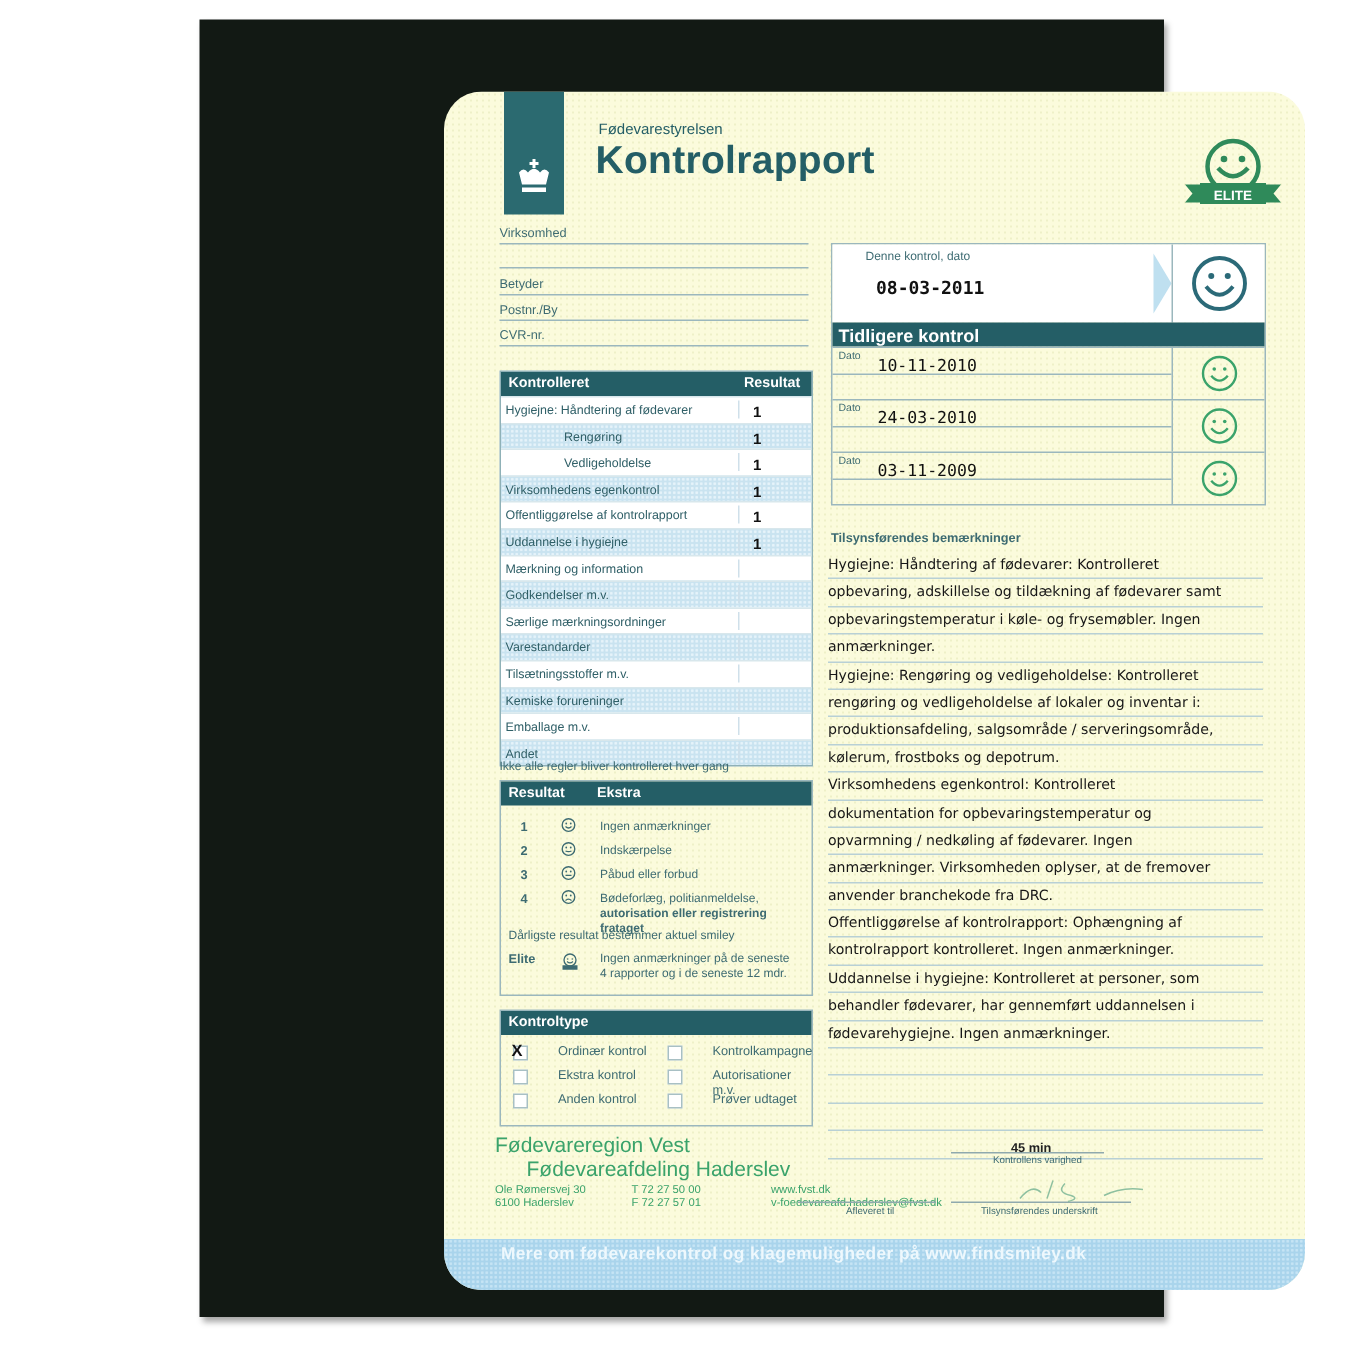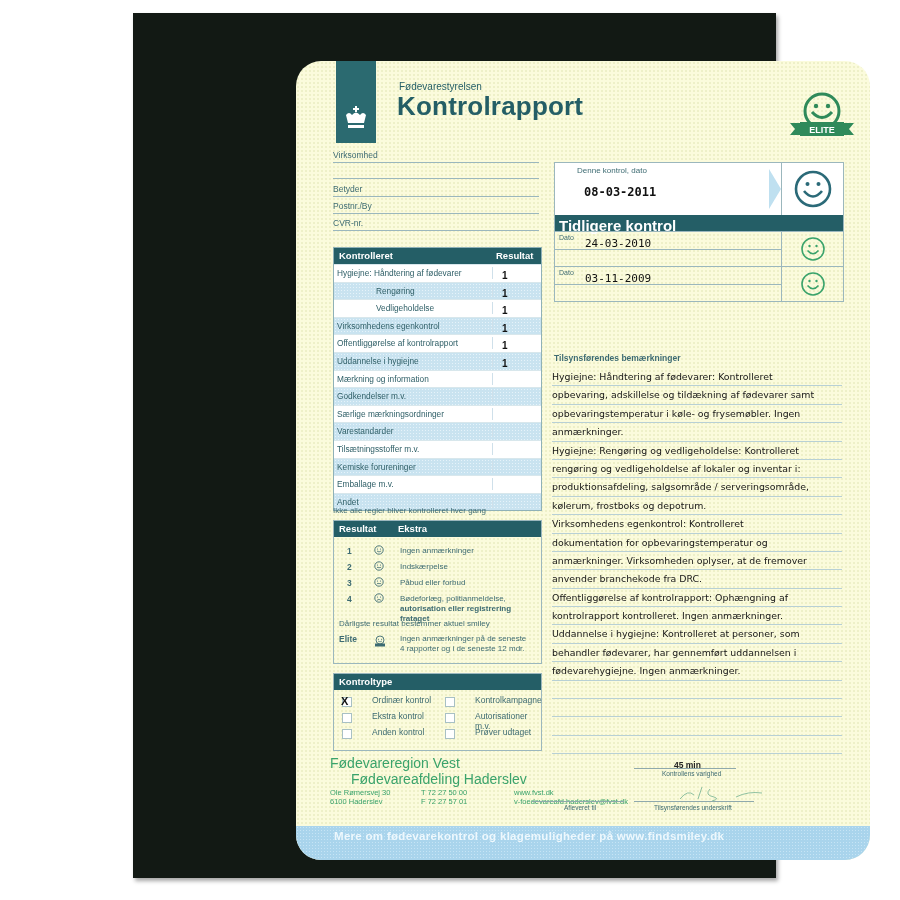--- a/index.html
+++ b/index.html
@@ -49,21 +49,21 @@
     background-image:radial-gradient(#c6e4f5 0.8px,transparent 1px);background-size:3px 3px;}
   .banner span{position:absolute;left:38px;top:4px;font-size:11.5px;font-weight:bold;color:#eef8fd;letter-spacing:0.3px;}
   
   .datebox{position:absolute;left:258px;top:101px;width:288px;border:1px solid #9bb7bd;}
   .thisdate{position:relative;height:52px;background:#fff;}
   .thisdate .lbl{position:absolute;left:4px;top:3px;font-size:8px;color:#3d6b72;padding-left:18px;}
   .thisdate .val{position:absolute;left:29px;top:22px;font-size:12px;font-weight:bold;color:#111;font-family:"DejaVu Sans Mono",monospace;}
   .thisdate .chev{position:absolute;left:214px;top:6px;width:0;height:0;border-top:20px solid transparent;border-bottom:20px solid transparent;border-left:12px solid #bfe0f0;}
   .thisdate .sep{position:absolute;left:226px;top:0;width:1px;height:52px;background:#9bb7bd;}
   .thisdate .face{position:absolute;left:237px;top:5px;width:42px;height:42px;}
-  .prevhead{height:16px;background:#245e66;color:#fff;font-weight:bold;font-size:15px;position:relative;padding-left:41px;}
+  .prevhead{height:16px;background:#245e66;color:#fff;font-weight:bold;font-size:12px;position:relative;padding-left:41px;}
   .prevhead span{position:absolute;left:4px;top:2px;}
   .prow{position:relative;height:34px;border-top:1px solid #9bb7bd;}
   .prow:first-of-type{border-top:none;}
   .prow .dl{position:absolute;left:4px;top:2px;font-size:7px;color:#3d6b72;}
   .prow .dv{position:absolute;left:30px;top:5px;font-size:11px;color:#111;font-family:"DejaVu Sans Mono",monospace;}
   .prow .mid{position:absolute;left:0;top:17px;width:226px;height:1px;background:#9bb7bd;}
   .prow .sep{position:absolute;left:226px;top:0;width:1px;height:34px;background:#9bb7bd;}
   .prow .face{position:absolute;left:245px;top:4px;width:26px;height:26px;}
   .remhead{position:absolute;left:258px;top:292px;font-size:8.5px;font-weight:bold;color:#3d6b72;}
   .remarks{position:absolute;left:256px;top:307px;width:290px;}
@@ -270,20 +270,32 @@
             <circle cx="15.5" cy="16" r="2" fill="#2b6a78"></circle>
             <circle cx="26.5" cy="16" r="2" fill="#2b6a78"></circle>
             <path d="M12 23 Q21 34 30 23" fill="none" stroke="#2b6a78" stroke-width="2.6"></path>
           </svg>
       </div>
       <div class="prevhead">
           <span>Tidligere kontrol</span>
         </div>
       <div class="prow">
         <span class="dl">Dato</span>
+          <span class="dv">10-11-2010</span>
+          <span class="mid"></span>
+          <span class="sep"></span>
+        <svg class="face" viewBox="0 0 26 26">
+            <circle cx="13" cy="13" r="11" fill="none" stroke="#3aa36b" stroke-width="1.6"></circle>
+            <circle cx="9.5" cy="10" r="1.2" fill="#3aa36b"></circle>
+            <circle cx="16.5" cy="10" r="1.2" fill="#3aa36b"></circle>
+            <path d="M7.5 14.5 Q13 21 18.5 14.5" fill="none" stroke="#3aa36b" stroke-width="1.6"></path>
+          </svg>
+      </div>
+      <div class="prow">
+        <span class="dl">Dato</span>
           <span class="dv">24-03-2010</span>
           <span class="mid"></span>
           <span class="sep"></span>
         <svg class="face" viewBox="0 0 26 26">
             <circle cx="13" cy="13" r="11" fill="none" stroke="#3aa36b" stroke-width="1.6"></circle>
             <circle cx="9.5" cy="10" r="1.2" fill="#3aa36b"></circle>
             <circle cx="16.5" cy="10" r="1.2" fill="#3aa36b"></circle>
             <path d="M7.5 14.5 Q13 21 18.5 14.5" fill="none" stroke="#3aa36b" stroke-width="1.6"></path>
           </svg>
       </div>
@@ -306,20 +318,21 @@
       <div class="remline">Hygiejne: Håndtering af fødevarer: Kontrolleret</div>
       <div class="remline">opbevaring, adskillelse og tildækning af fødevarer samt</div>
       <div class="remline">opbevaringstemperatur i køle- og frysemøbler. Ingen</div>
       <div class="remline">anmærkninger.</div>
       <div class="remline">Hygiejne: Rengøring og vedligeholdelse: Kontrolleret</div>
       <div class="remline">rengøring og vedligeholdelse af lokaler og inventar i:</div>
       <div class="remline">produktionsafdeling, salgsområde / serveringsområde,</div>
       <div class="remline">kølerum, frostboks og depotrum.</div>
       <div class="remline">Virksomhedens egenkontrol: Kontrolleret</div>
       <div class="remline">dokumentation for opbevaringstemperatur og</div>
+      <div class="remline">opvarmning / nedkøling af fødevarer. Ingen</div>
       <div class="remline">anmærkninger. Virksomheden oplyser, at de fremover</div>
       <div class="remline">anvender branchekode fra DRC.</div>
       <div class="remline">Offentliggørelse af kontrolrapport: Ophængning af</div>
       <div class="remline">kontrolrapport kontrolleret. Ingen anmærkninger.</div>
       <div class="remline">Uddannelse i hygiejne: Kontrolleret at personer, som</div>
       <div class="remline">behandler fødevarer, har gennemført uddannelsen i</div>
       <div class="remline">fødevarehygiejne. Ingen anmærkninger.</div>
       <div class="remline"></div>
       <div class="remline"></div>
       <div class="remline"></div>

